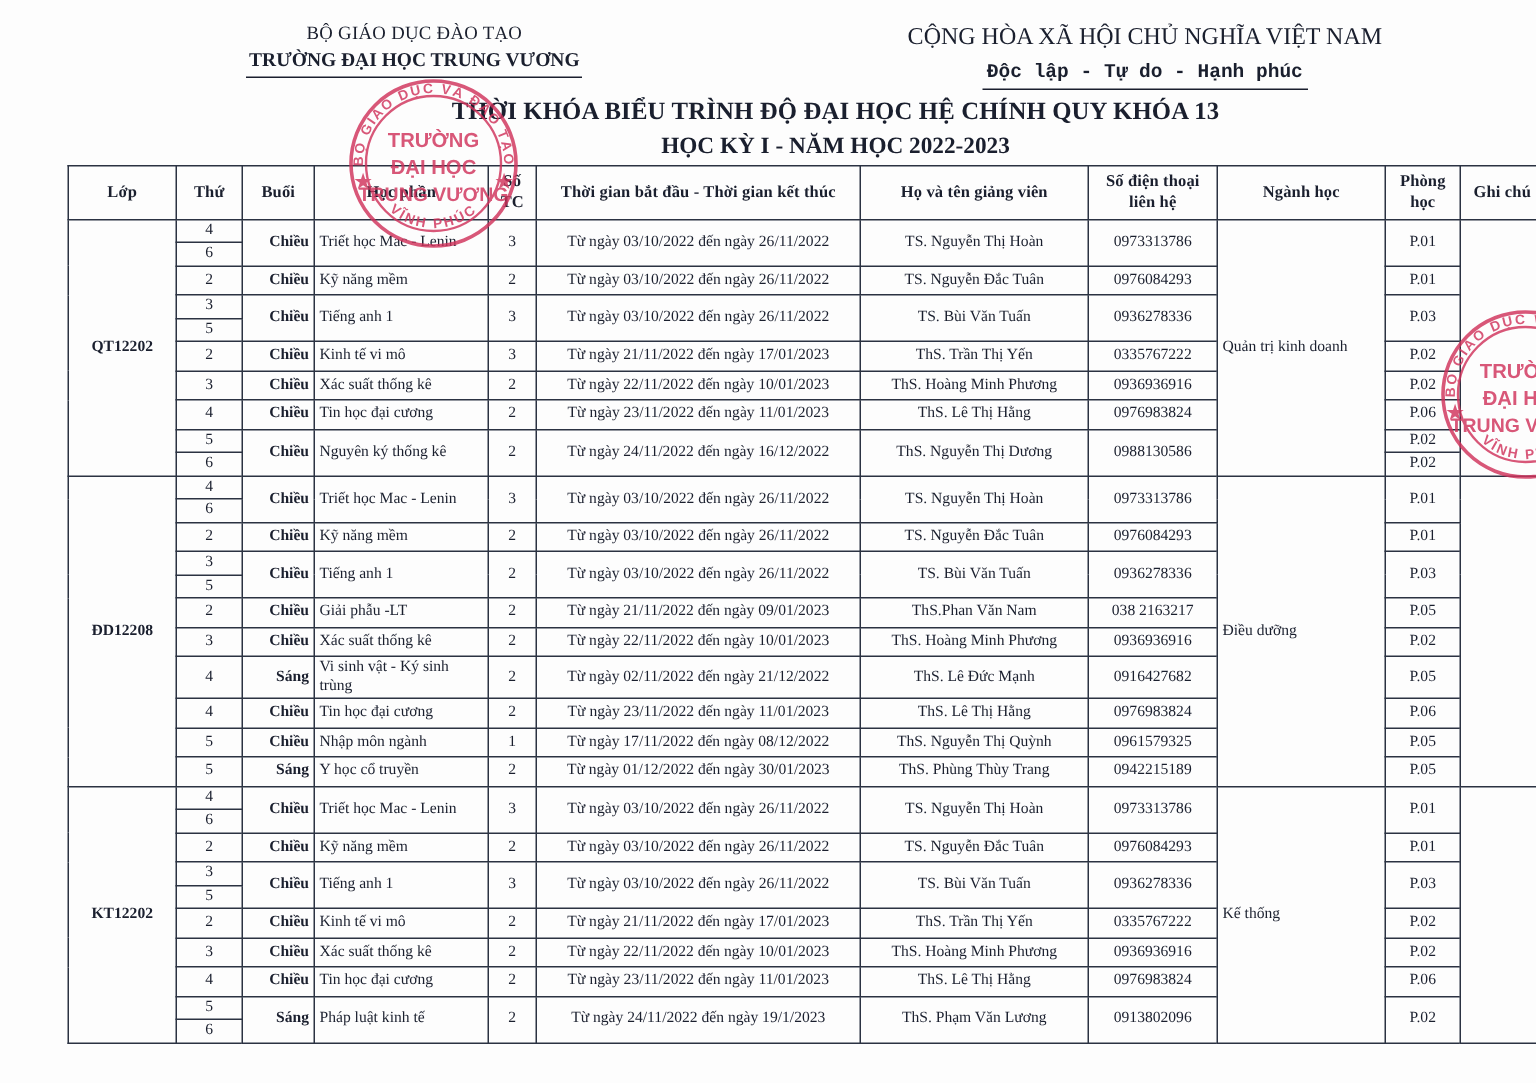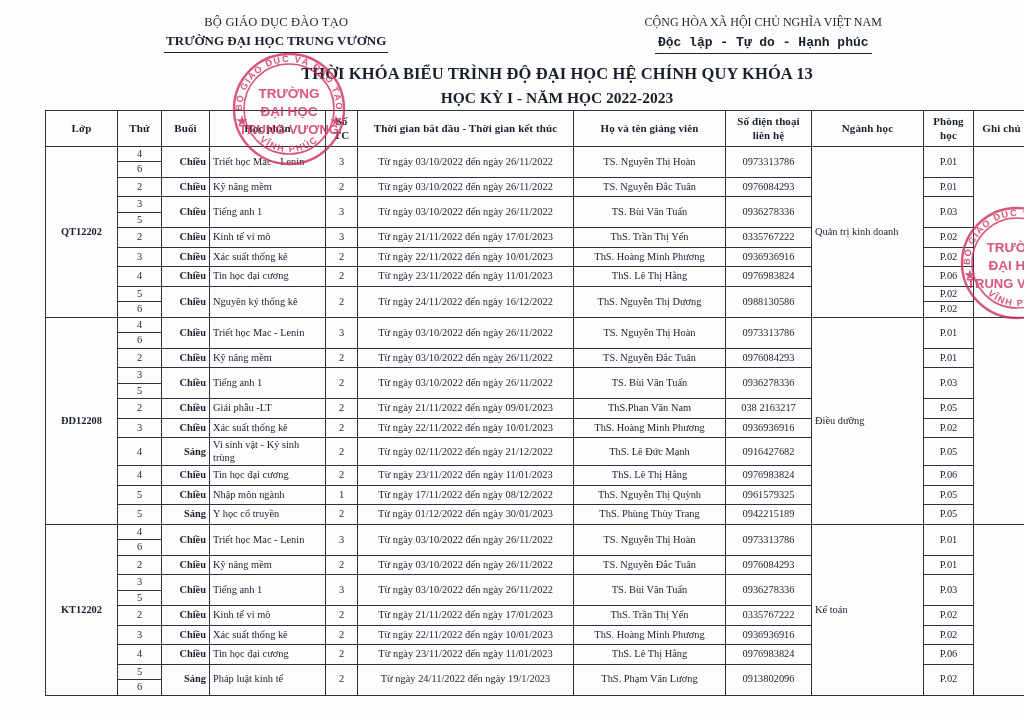--- a/index.html
+++ b/index.html
@@ -45,21 +45,21 @@
   }
   .uni{
     font-size:13px;
     font-weight:bold;
     line-height:1.45;
     display:inline-block;
     border-bottom:1.2px solid #1a1f2e;
     padding:0 2px 1px 2px;
   }
   .nation{
-    font-size:12px;
+    font-size:16px;
     line-height:1.4;
   }
   .motto{
     font-size:13px;
     font-weight:bold;
     line-height:1.5;
     display:inline-block;
     border-bottom:1.2px solid #1a1f2e;
     padding:0 3px 1px 3px;
     margin-top:2px;
@@ -402,21 +402,21 @@
           </tr>
           <tr class="r-half">
             <td class="c-lop" rowspan="10">KT12202</td>
             <td class="c-thu">4</td>
             <td class="c-buoi" rowspan="2">Chiều</td>
             <td class="c-hp" rowspan="2">Triết học Mac - Lenin</td>
             <td class="c-tc" rowspan="2">3</td>
             <td class="c-tg" rowspan="2">Từ ngày 03/10/2022 đến ngày 26/11/2022</td>
             <td class="c-gv" rowspan="2">TS. Nguyễn Thị Hoàn</td>
             <td class="c-sdt" rowspan="2">0973313786</td>
-            <td class="c-nganh" rowspan="10">Kế toán</td>
+            <td class="c-nganh" rowspan="10">Kế thống</td>
             <td class="c-phong" rowspan="2">P.01</td>
             <td class="c-gc" rowspan="10"></td>
           </tr>
           <tr class="r-half">
             <td class="c-thu">6</td>
           </tr>
           <tr class="r-short">
             <td class="c-thu">2</td>
             <td class="c-buoi">Chiều</td>
             <td class="c-hp">Kỹ năng mềm</td>

